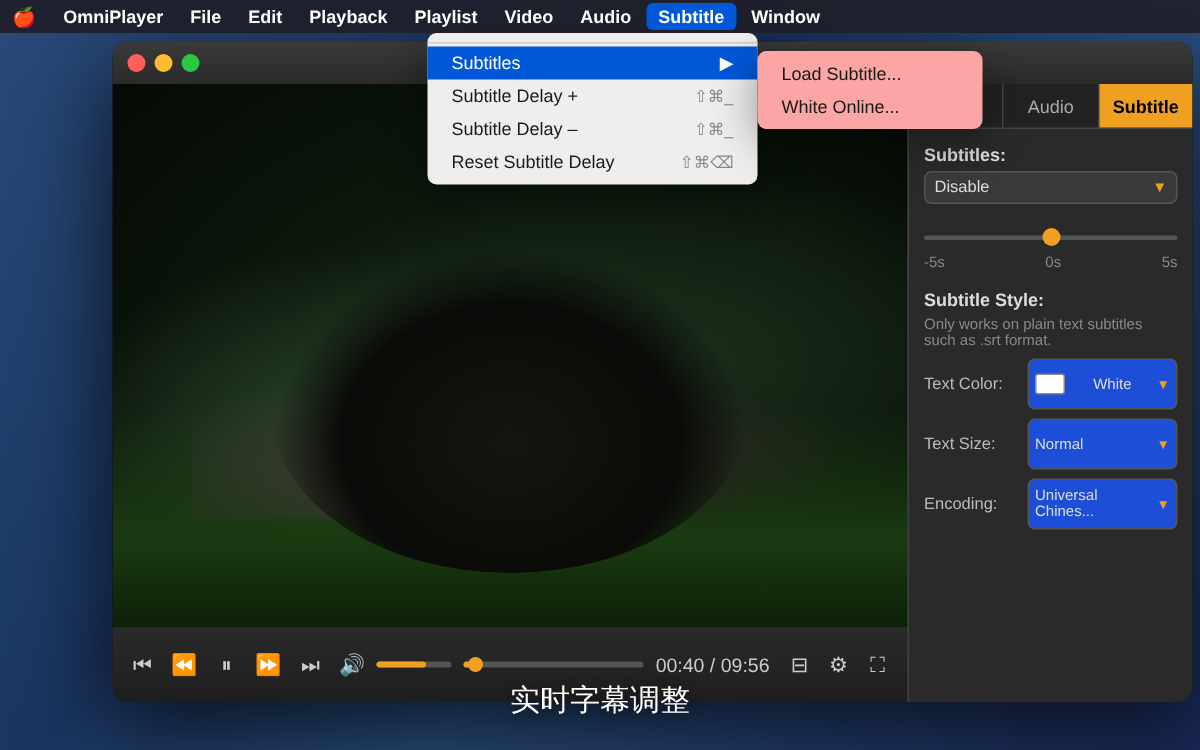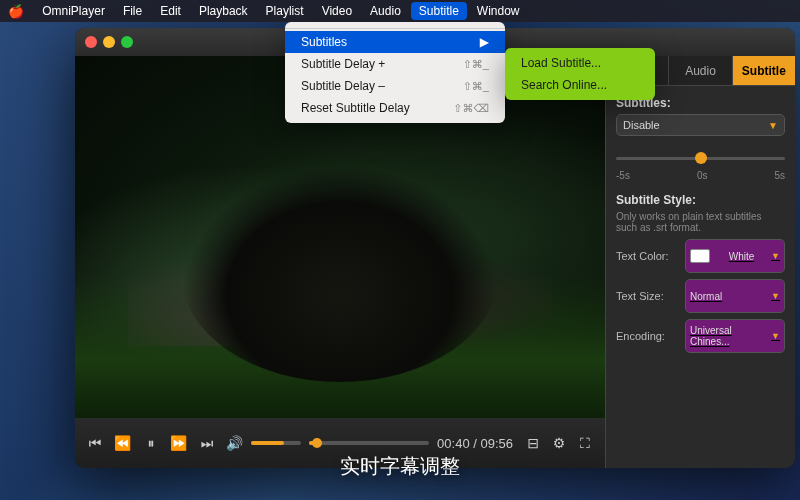--- a/index.html
+++ b/index.html
@@ -24,20 +24,21 @@
       z-index: 1000;
     }
     .menubar-apple {
       font-size: 13px;
       color: #fff;
       margin-right: 10px;
     }
     .menubar-items {
       display: flex;
       gap: 2px;
+      font-weight: bold;
     }
     .menubar-item {
       color: #fff;
       font-size: 12px;
       padding: 2px 8px;
       border-radius: 4px;
       cursor: default;
     }
     .menubar-item.active {
       background: #0057d8;
@@ -348,30 +349,29 @@
       gap: 4px;
     }
     .style-row-label {
       color: #bbb;
       font-size: 11px;
       width: 65px;
       flex-shrink: 0;
     }
     .style-select {
       flex: 1;
-      background: #701a75;
+      background: #1d4ed8;
       border: 1px solid #555;
       border-radius: 5px;
       height: 20px;
       display: flex;
       align-items: center;
       padding: 16px 4px;
       justify-content: space-between;
       cursor: pointer;
-      text-decoration: underline;
     }
     .style-select span { color: #ddd; font-size: 10px; }
     .style-select .arrow { color: #f0a020; font-size: 9px; }
     .color-swatch {
       width: 20px;
       height: 14px;
       background: #fff;
       border: 1px solid #888;
       border-radius: 2px;
       margin-right: 2px;
@@ -416,23 +416,23 @@
     .dropdown-shortcut {
       color: #888;
       font-size: 11px;
       margin-left: 20px;
     }
     .dropdown-arrow { margin-left: 8px; }
 
     
     .submenu {
       position: absolute;
-      top: 26px;
+      top: 12px;
       left: 220px;
-      background: #84cc16;
+      background: #fca5a5;
       border-radius: 6px;
       box-shadow: 0 8px 30px rgba(0,0,0,0.4);
       min-width: 150px;
       padding: 4px 0;
     }
     .submenu-item {
       display: flex;
       align-items: center;
       padding: 4px 16px;
       color: #1a1a1a;
@@ -603,19 +603,19 @@
     <div class="dropdown-item">
       <span>Reset Subtitle Delay</span>
       <span class="dropdown-shortcut">⇧⌘⌫</span>
     </div>
 
     <div class="submenu">
       <div class="submenu-item">
         <span>Load Subtitle...</span>
       </div>
       <div class="submenu-item">
-        <span>Search Online...</span>
+        <span>White Online...</span>
       </div>
     </div>
   </div>
 </div>
 
 <div class="bottom-caption">实时字幕调整</div>
 
 </body></html>

